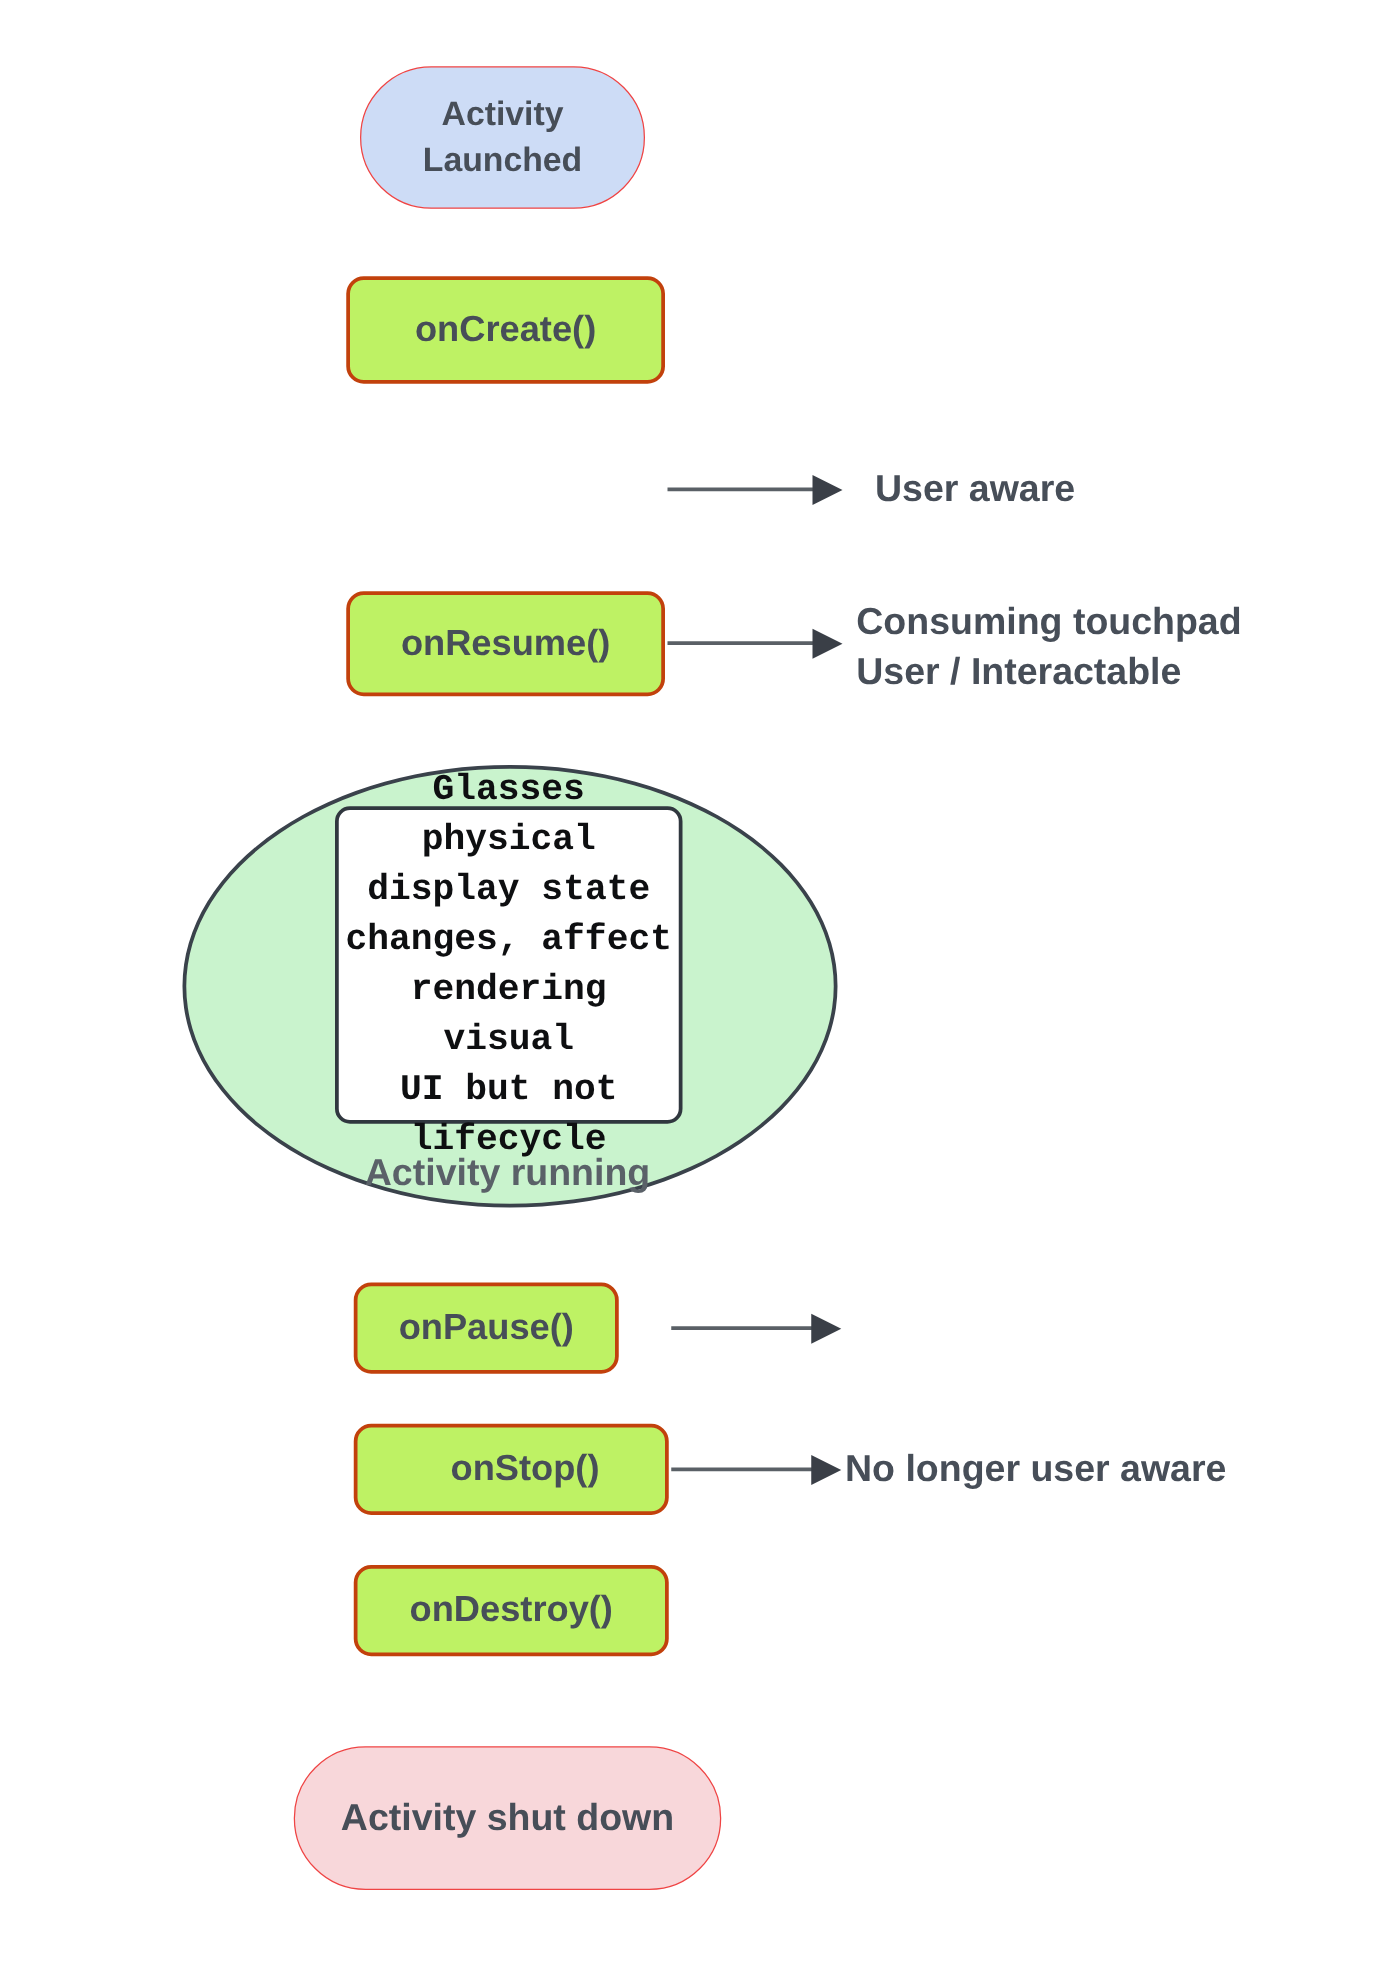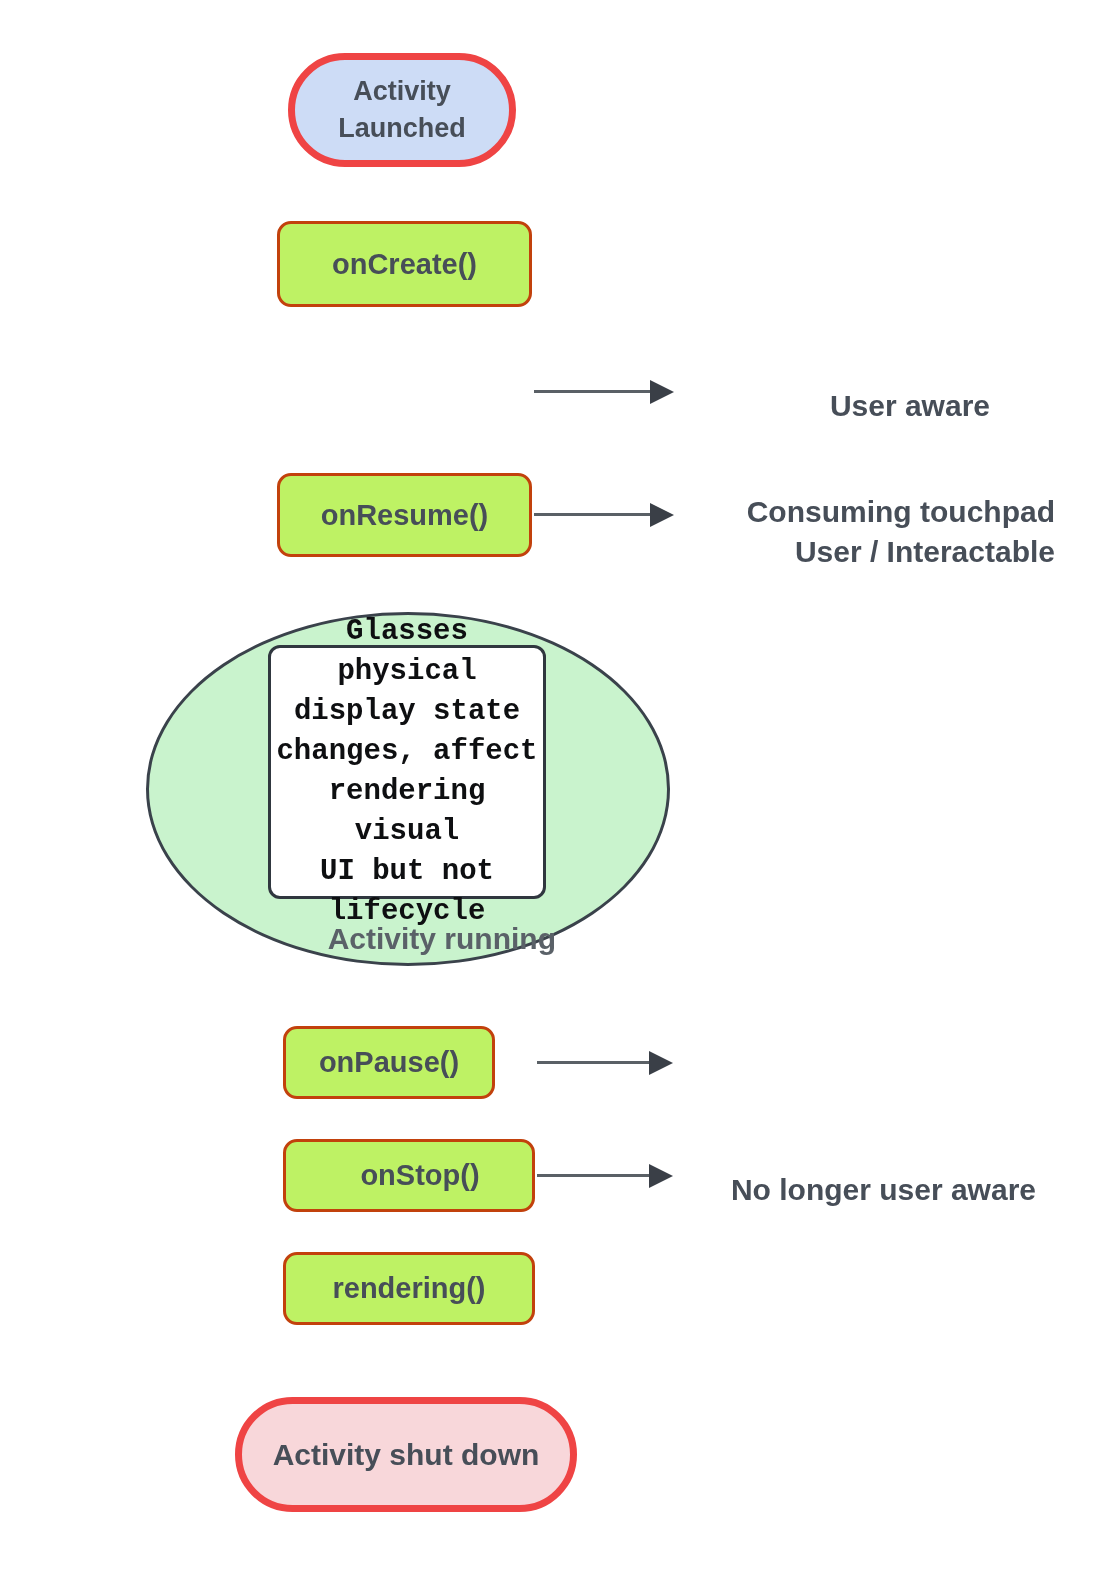--- a/index.html
+++ b/index.html
@@ -19,21 +19,21 @@
     position: absolute;
     box-sizing: border-box;
     display: flex;
     align-items: center;
     justify-content: center;
     text-align: center;
     font-weight: 700;
     color: #474e58;
   }
   .pill {
-    border: 7px solid #ef4444;
+    border: 1px solid #ef4444;
     border-radius: 60px;
   }
   .pill-blue  { background: #cddcf6; }
   .pill-pink  { background: #f8d7da; }
   .box {
     border: 3px solid #c2410c;
     border-radius: 14px;
     background: #bef264;
     font-size: 29px;
   }
@@ -60,26 +60,25 @@
   }
   .running-label {
     position: absolute;
     text-align: center;
     font-weight: 700;
     font-size: 30px;
     color: #5a6168;
   }
   .annotation {
     position: absolute;
-    text-align: right;
+    text-align: left;
     font-weight: 700;
     font-size: 30px;
     line-height: 40px;
     color: #474e58;
-    margin-top: 14px;
   }
   .multiline { white-space: pre-line; }
   .arrow-line {
     position: absolute;
     height: 3px;
     background: #5a6066;
   }
   .arrow-head {
     position: absolute;
     width: 0;
@@ -111,28 +110,28 @@
   <div class="annotation multiline" style="left:685px; top:478px; width:370px;">Consuming touchpad
 User / Interactable</div>
 
   <div class="node ellipse" style="left:146px; top:612px; width:524px; height:354px;"></div>
   <div class="note-box multiline" style="left:268px; top:645px; width:278px; height:254px;">Glasses physical
 display state
 changes, affect
 rendering visual
 UI but not
 lifecycle</div>
-  <div class="running-label" style="left:256px; top:922px; width:300px;text-align:right;">Activity running</div>
+  <div class="running-label" style="left:256px; top:922px; width:300px;">Activity running</div>
 
   <div class="node box" style="left:283px; top:1026px; width:212px; height:73px;">onPause()</div>
   <div class="arrow-line" style="left:537px; top:1061px; width:114px;"></div>
   <div class="arrow-head" style="left:649px; top:1051px;"></div>
 
   <div class="node box" style="left:283px; top:1139px; width:252px; height:73px;padding-left:22px;">onStop()</div>
   <div class="arrow-line" style="left:537px; top:1174px; width:114px;"></div>
   <div class="arrow-head" style="left:649px; top:1164px;"></div>
   <div class="annotation" style="left:676px; top:1156px; width:360px;">No longer user aware</div>
 
-  <div class="node box" style="left:283px; top:1252px; width:252px; height:73px;">rendering()</div>
+  <div class="node box" style="left:283px; top:1252px; width:252px; height:73px;">onDestroy()</div>
 
   <div class="node pill pill-pink pill-bottom-label" style="left:235px; top:1397px; width:342px; height:115px;">Activity shut down</div>
 
 </div>
 
 </body></html>

